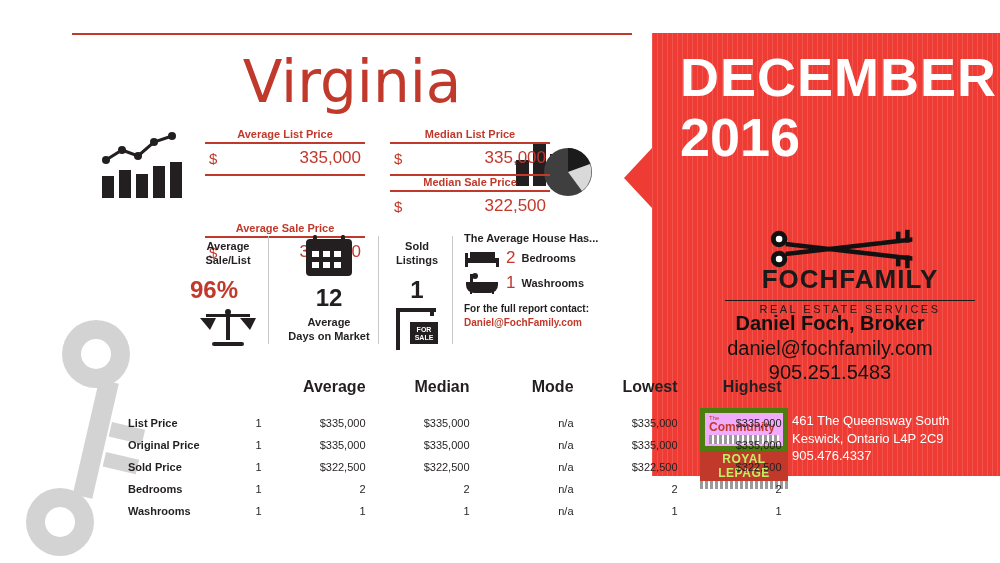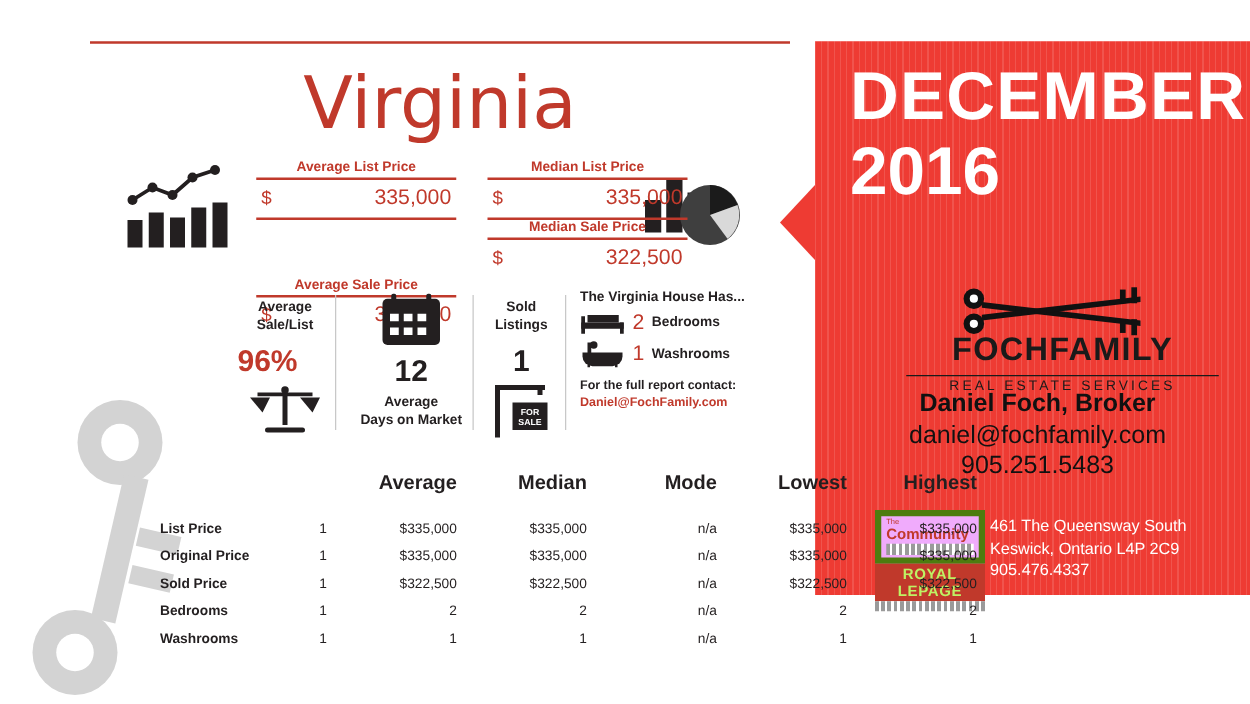--- a/index.html
+++ b/index.html
@@ -254,21 +254,21 @@
       <rect x="8" y="2" width="4" height="42" fill="#231f20"></rect>
       <rect x="8" y="2" width="40" height="4" fill="#231f20"></rect>
       <rect x="42" y="2" width="4" height="8" fill="#231f20"></rect>
       <rect x="22" y="16" width="28" height="22" fill="#231f20"></rect>
       <text x="36" y="26" font-size="7" fill="#fff" text-anchor="middle" font-family="Liberation Sans, sans-serif" font-weight="bold">FOR</text>
       <text x="36" y="34" font-size="7" fill="#fff" text-anchor="middle" font-family="Liberation Sans, sans-serif" font-weight="bold">SALE</text>
     </svg>
   </div>
 
   <div style="position:absolute;left:274px;top:0px;width:150px;">
-    <div class="has-title">The Virginia House Has...</div>
+    <div class="has-title">The Average House Has...</div>
     <div class="has-row">
       <svg width="36" height="20" viewBox="0 0 36 20">
         <rect x="1" y="5" width="3" height="14" fill="#231f20"></rect>
         <rect x="1" y="10" width="34" height="5" fill="#231f20"></rect>
         <rect x="32" y="10" width="3" height="9" fill="#231f20"></rect>
         <path d="M6 10 L6 4 L31 4 L31 10 Z" fill="#231f20"></path>
       </svg>
       <span class="has-num">2</span>
       <span class="has-txt">Bedrooms</span>
     </div>

